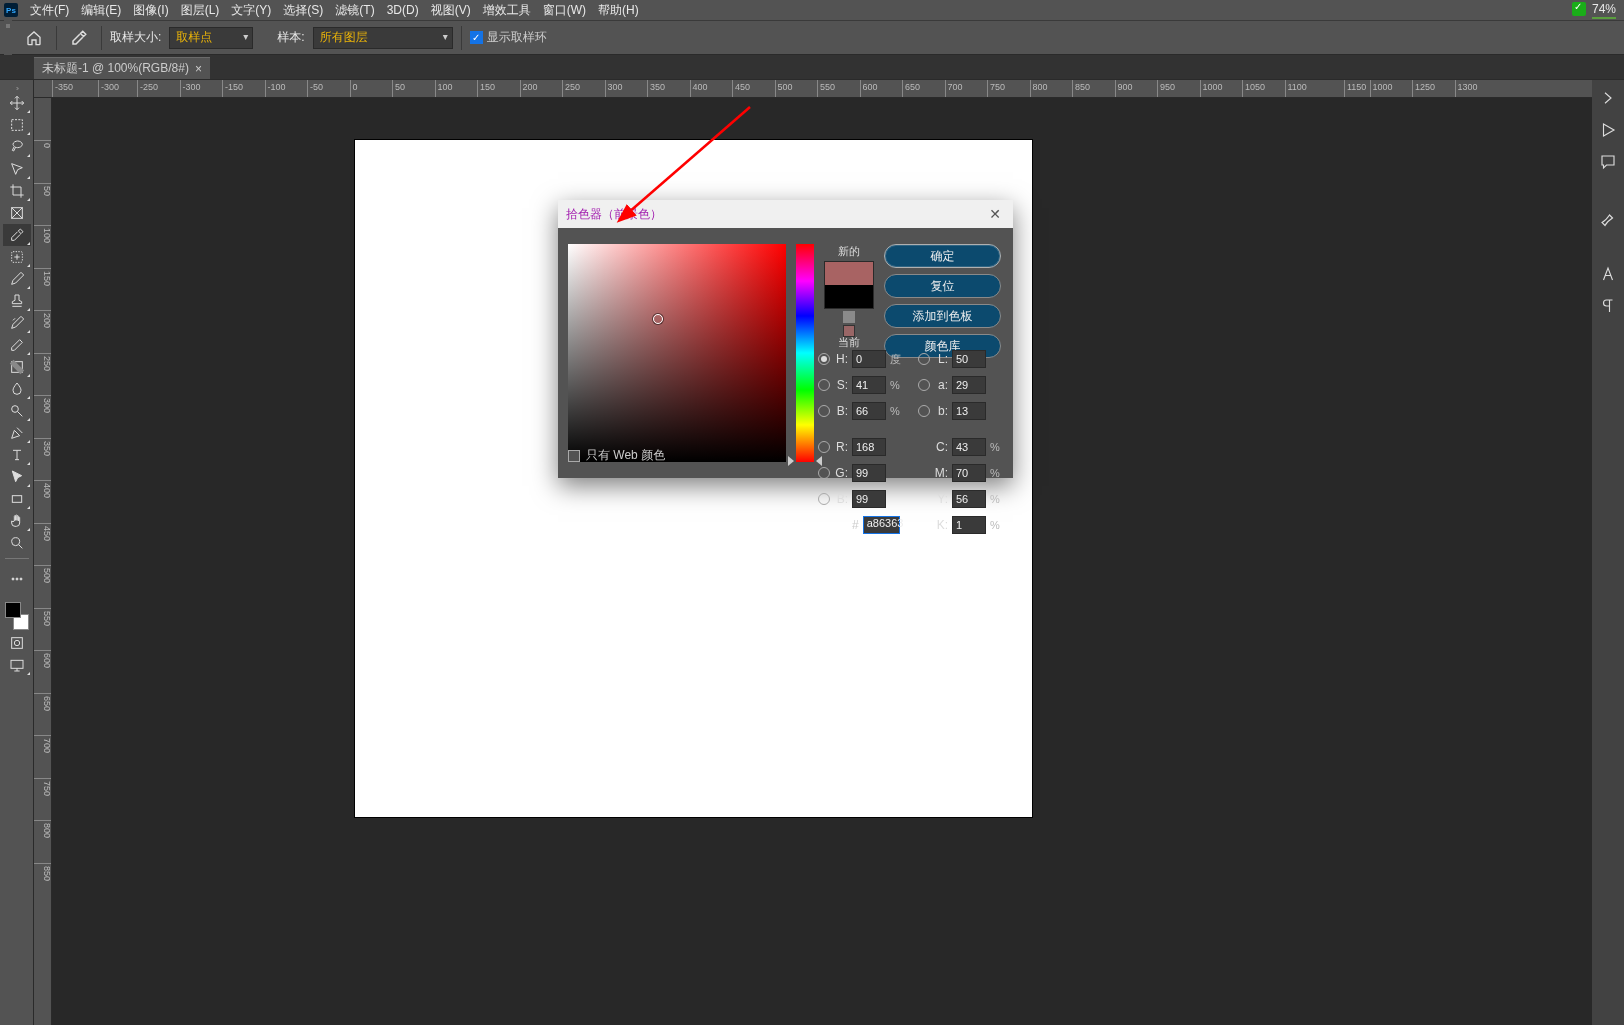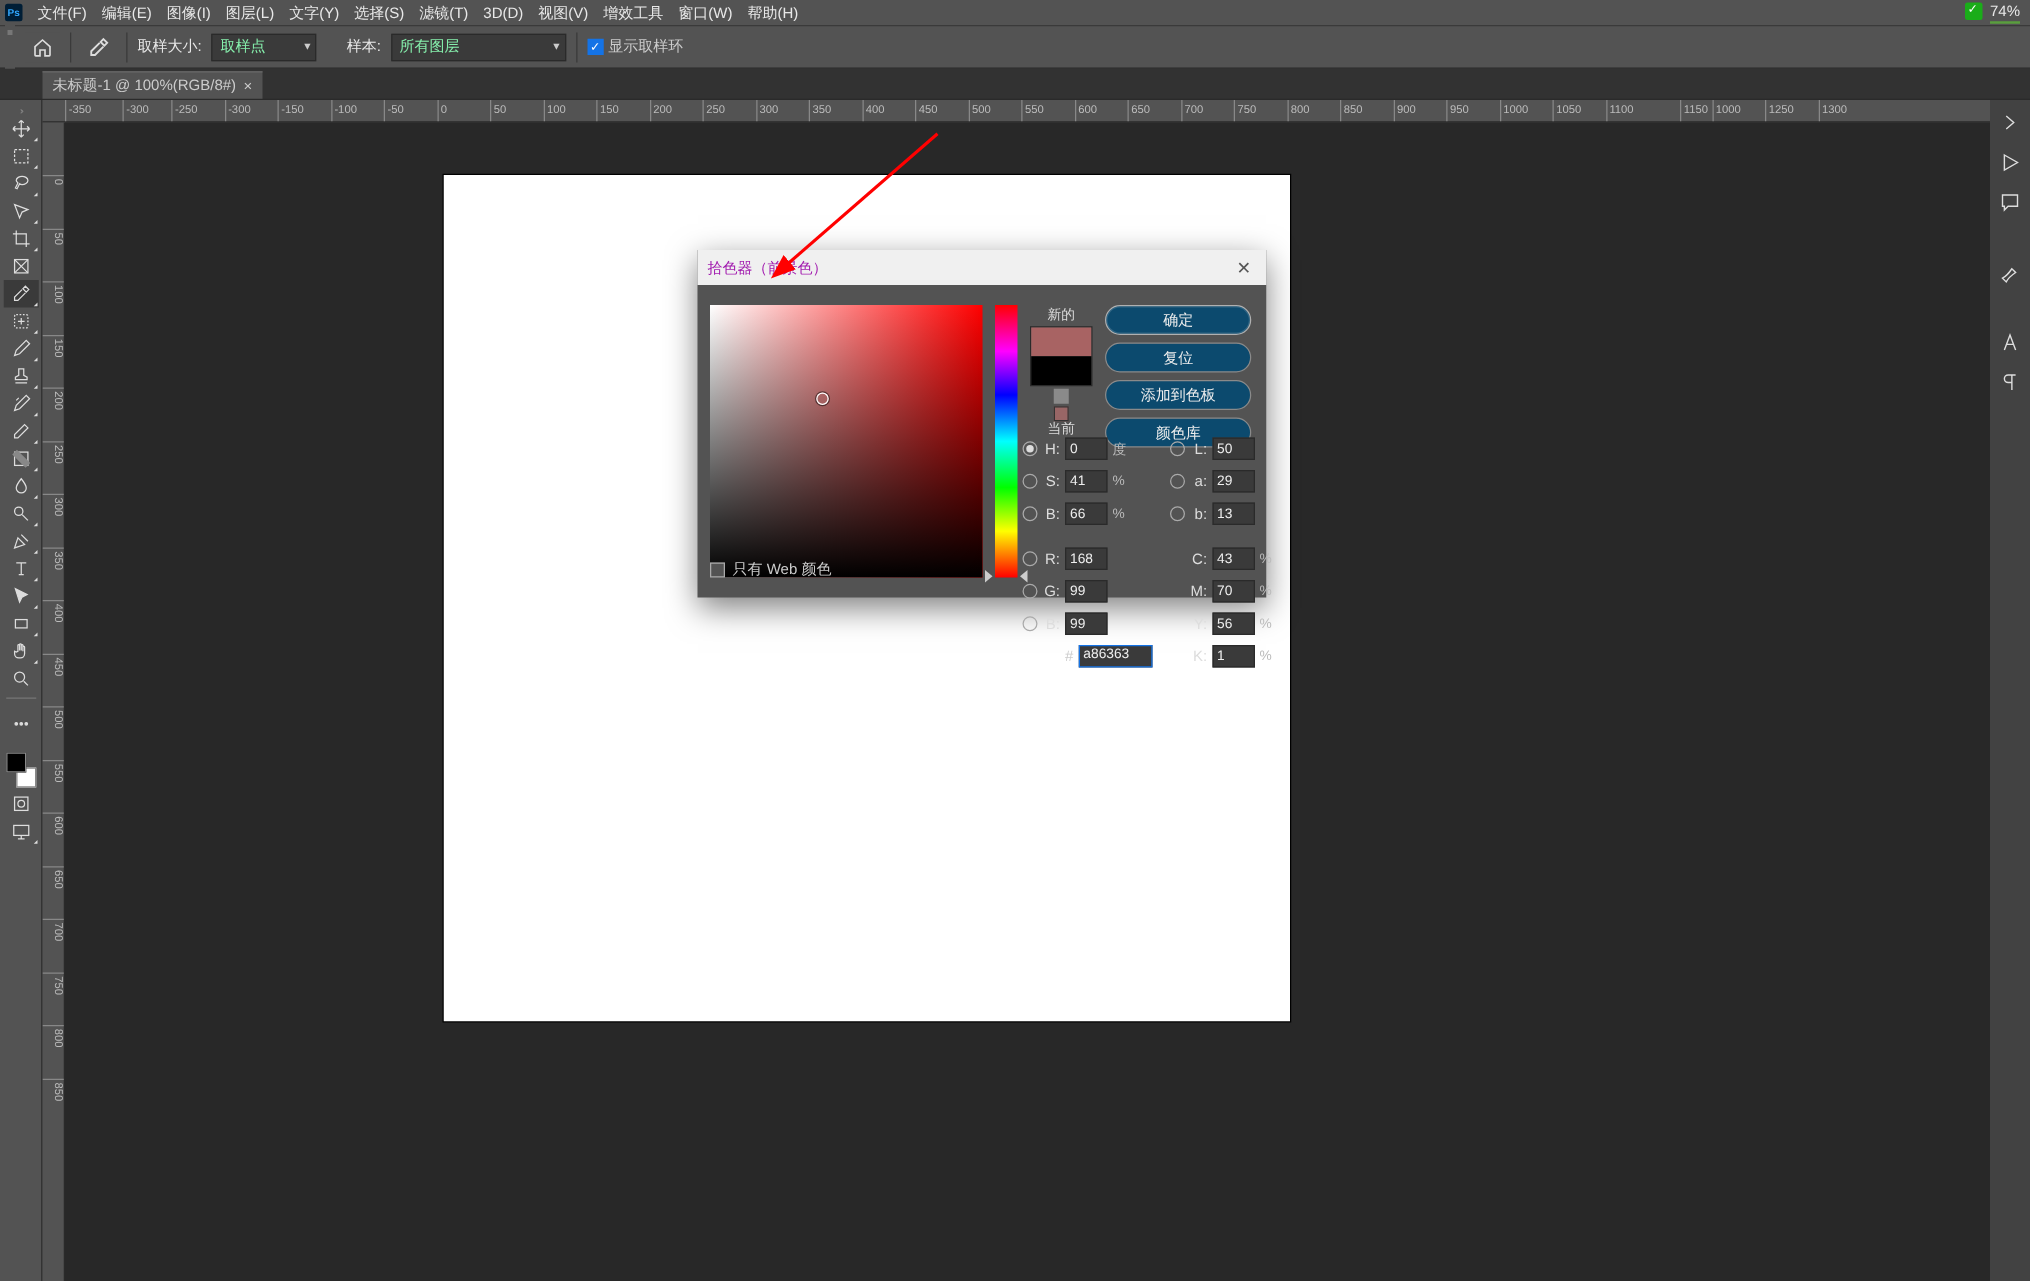--- a/index.html
+++ b/index.html
@@ -11,21 +11,21 @@
 .menubar .shield { width:14px; height:14px; background:#1aad19; border-radius:2px; position:relative;}
 .menubar .shield::after{content:"✓"; color:#fff; font-size:10px; position:absolute; left:2px; top:-1px;}
 .menubar .pct { color:#e8e8e8; font-size:12px; border-bottom:2px solid #5a9e3e; padding-bottom:1px;}
 .optbar { height:35px; background:#535353; display:flex; align-items:center; border-top:1px solid #3a3a3a; border-bottom:1px solid #2a2a2a; padding-left:4px; gap:8px;}
 .optbar .vstrip { width:8px; height:35px; background:#535353; position:relative;}
 .optbar .vstrip::before{content:""; position:absolute; left:2px; top:4px; width:4px; height:4px; background:#777;}
 .optbar .home { width:28px; height:24px; display:flex; align-items:center; justify-content:center; background:#535353; }
 .optbar .eyedrop { width:28px; height:24px; display:flex; align-items:center; justify-content:center; }
 .optbar .sep { width:1px; height:24px; background:#3a3a3a; }
 .optbar label { color:#e8e8e8; }
-.optbar .dd { background:#3a3a3a; border:1px solid #2a2a2a; height:22px; display:flex; align-items:center; padding:0 16px 0 6px; position:relative; color:#86efac;}
+.optbar .dd { background:#3a3a3a; border:1px solid #2a2a2a; height:22px; display:flex; align-items:center; padding:0 16px 0 6px; position:relative; color:#eab308;}
 .optbar .dd::after{content:"▾"; position:absolute; right:4px; top:3px; font-size:10px; color:#ccc;}
 .optbar .chk { width:13px; height:13px; background:#1473e6; display:inline-flex; align-items:center; justify-content:center; color:#fff; font-size:10px; margin-right:4px;}
 .tabrow { height:25px; background:#323232; display:flex; align-items:flex-end; border-bottom:1px solid #2a2a2a; padding-left:34px;}
 .tab { background:#535353; height:22px; display:flex; align-items:center; padding:0 8px; gap:6px; border-top:1px solid #6a6a6a;}
 .tab .close { color:#ccc; cursor:default;}
 .ruler-h { position:absolute; left:34px; top:80px; right:32px; height:18px; background:#535353; border-bottom:1px solid #2a2a2a; overflow:hidden;}
 .ruler-h .tick { position:absolute; top:0; height:18px; border-left:1px solid #888; font-size:9px; color:#bbb; padding-left:2px; padding-top:2px;}
 .ruler-v { position:absolute; left:34px; top:98px; width:18px; bottom:0; background:#535353; border-right:1px solid #2a2a2a; overflow:hidden;}
 .ruler-v .tick { position:absolute; left:0; width:18px; border-top:1px solid #888; font-size:9px; color:#bbb; writing-mode:vertical-rl; padding-top:2px;}
 .canvas-area { position:absolute; left:52px; top:98px; right:32px; bottom:0; background:#282828; overflow:hidden;}
@@ -468,21 +468,21 @@
         </div>
       <div class="frow">
           <span class="radio"></span>
           <span class="lab">B:</span>
           <span class="inp">99</span>
           <span class="unit"></span>
         </div>
       <div class="hexrow">
           <span style="width:30px"></span>
           <span>#</span>
-          <span class="inp" style="width:59px">a86363</span>
+          <span class="inp" style="width:37px">a86363</span>
         </div>
     </div>
     <div class="fieldcol">
       <div class="frow">
           <span class="radio"></span>
           <span class="lab">L:</span>
           <span class="inp">50</span>
           <span class="unit"></span>
         </div>
       <div class="frow">

